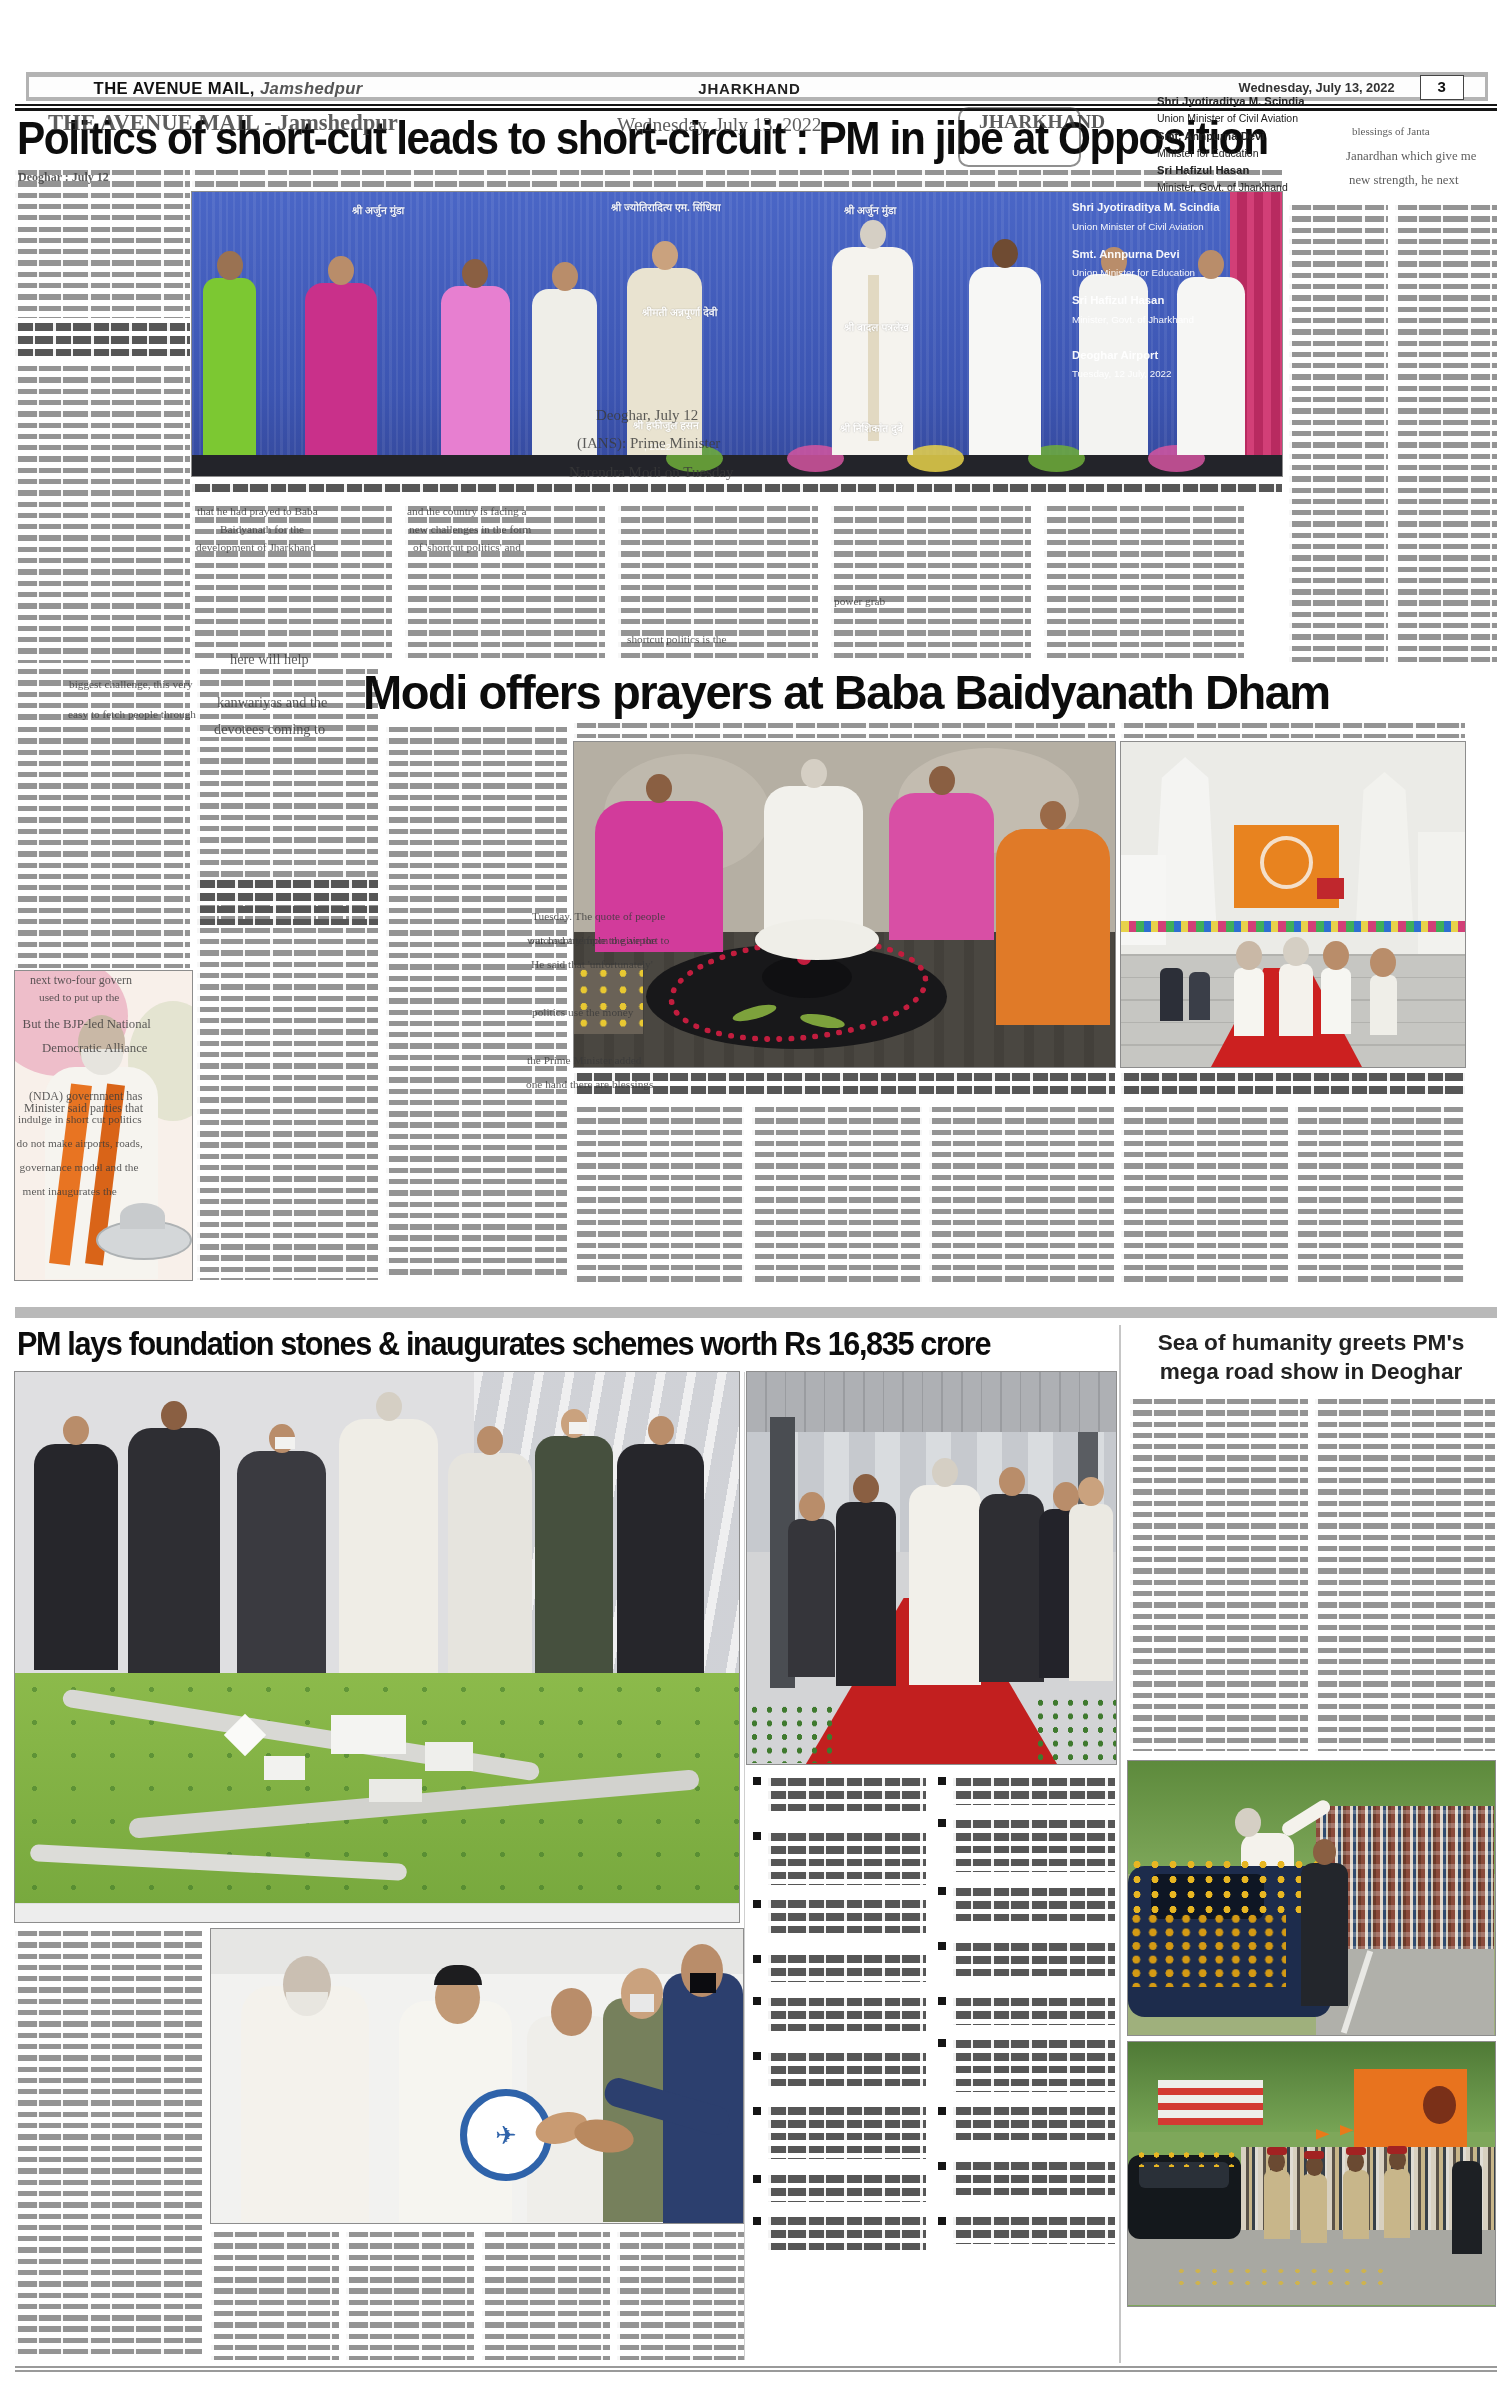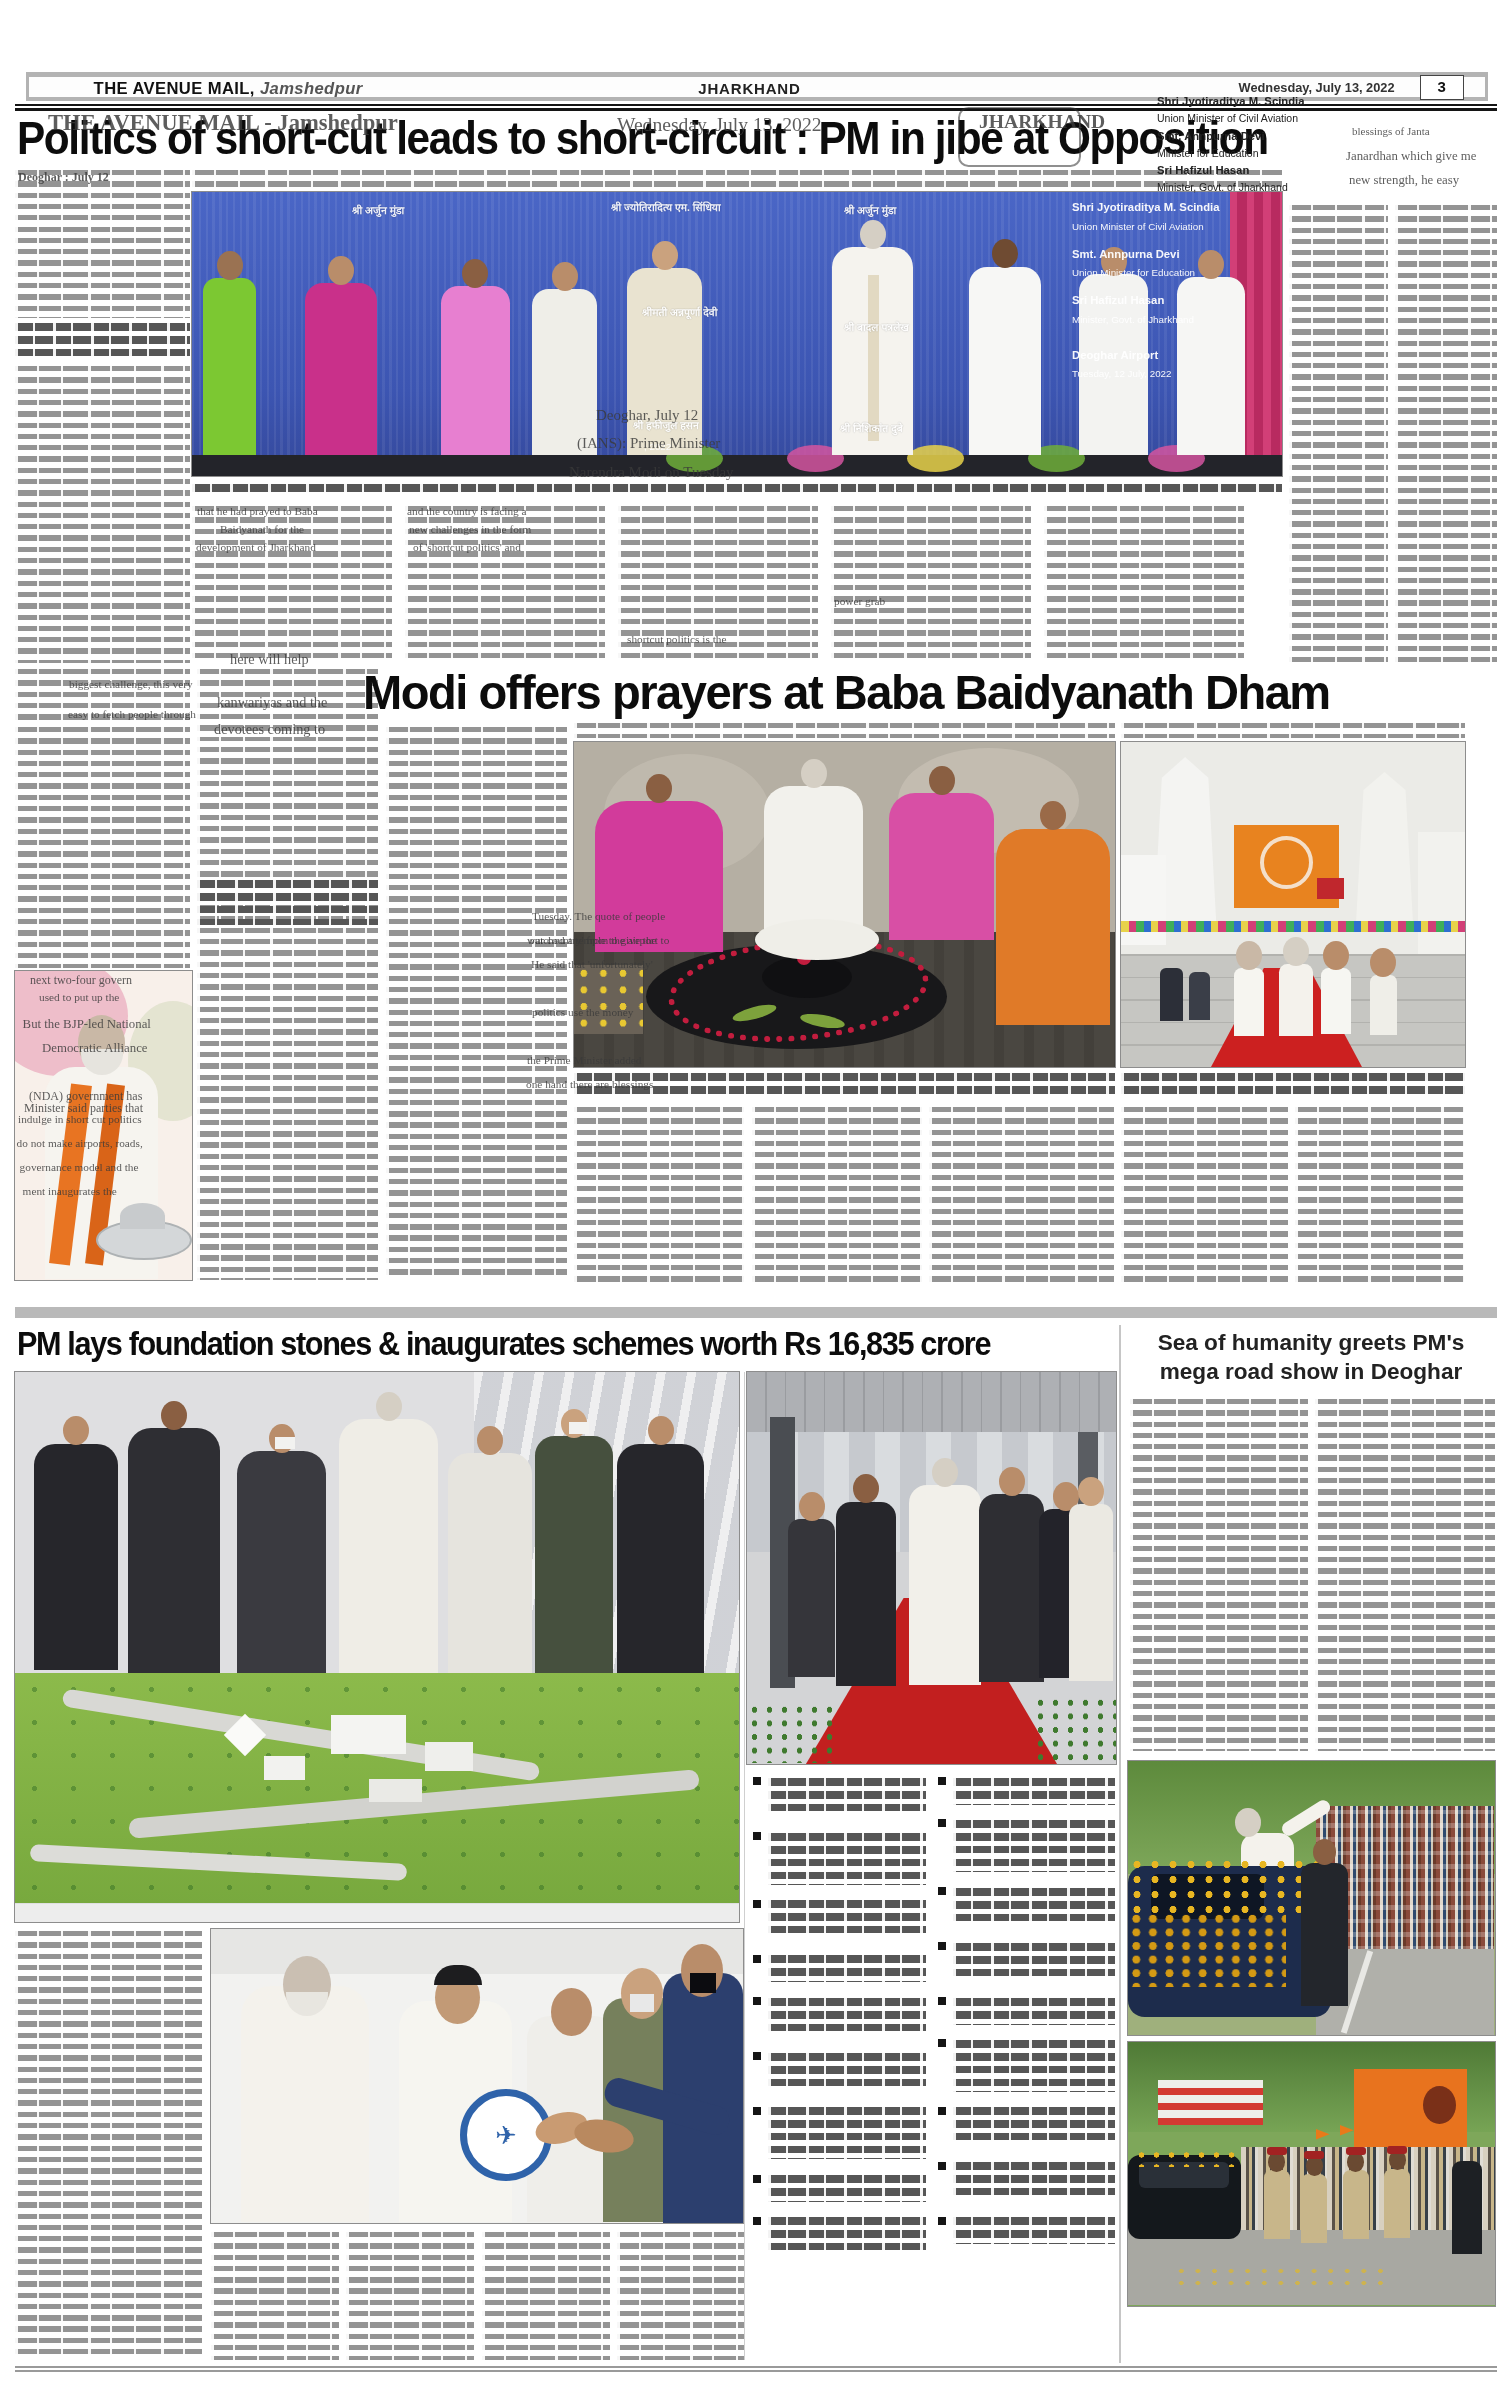--- a/index.html
+++ b/index.html
@@ -393,21 +393,21 @@
       <div style="position: absolute; left: 938px; top: 2217px; width: 8.3px; height: 8.3px; background: rgb(21, 21, 21);"></div>
       <div class="nz d" style="left: 953px; top: 2215px; width: 162px; height: 29px;"></div>
     </div>
   <div id="frags">
       <div class="frag" style="left: 48px; top: 110px; font-size: 22.6px; font-weight: bold;">THE AVENUE MAIL - Jamshedpur</div>
       <div class="frag" style="left: 617px; top: 114px; font-size: 19.6px;">Wednesday, July 13, 2022</div>
       <div class="frag" style="left: 979px; top: 111px; font-size: 19.6px; font-weight: bold;">JHARKHAND</div>
       <div class="frag" style="left: 18px; top: 170px; font-size: 12px; font-weight: bold;">Deoghar : July 12</div>
       <div class="frag" style="left: 1352px; top: 125px; font-size: 11px;">blessings of Janta</div>
       <div class="frag" style="left: 1346px; top: 149px; font-size: 12.8px;">Janardhan which give me</div>
-      <div class="frag" style="left: 1349px; top: 173px; font-size: 12.8px;">new strength, he easy</div>
+      <div class="frag" style="left: 1349px; top: 173px; font-size: 12.8px;">new strength, he next</div>
       <div class="frag" style="left: 596px; top: 407px; font-size: 15px;">Deoghar, July 12</div>
       <div class="frag" style="left: 577px; top: 435px; font-size: 15px;">(IANS): Prime Minister</div>
       <div class="frag" style="left: 569px; top: 464px; font-size: 15px;">Narendra Modi on Tuesday</div>
       <div class="frag" style="left: 197px; top: 505px; font-size: 11.3px;">that he had prayed to Baba</div>
       <div class="frag" style="left: 220px; top: 523px; font-size: 11.3px;">Baidyanath for the</div>
       <div class="frag" style="left: 196px; top: 541px; font-size: 11.3px;">development of Jharkhand</div>
       <div class="frag" style="left: 407px; top: 505px; font-size: 11.3px;">and the country is facing a</div>
       <div class="frag" style="left: 409px; top: 523px; font-size: 11.3px;">new challenges in the form</div>
       <div class="frag" style="left: 413px; top: 541px; font-size: 11.3px;">of 'shortcut politics' and</div>
       <div class="frag" style="left: 627px; top: 633px; font-size: 11.3px;">shortcut politics is the</div>

